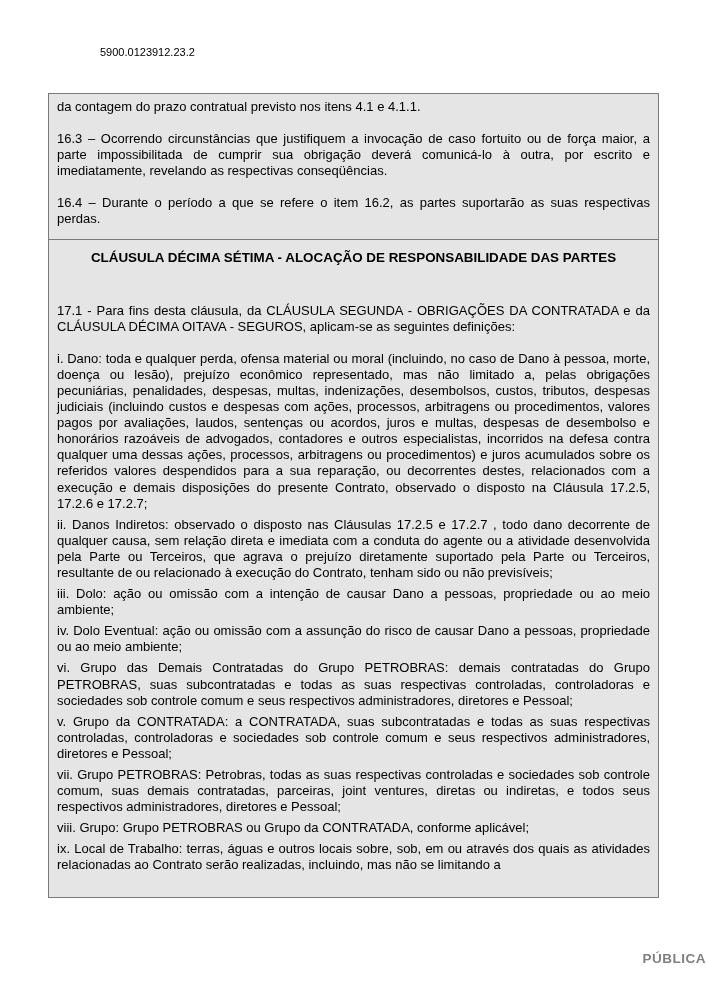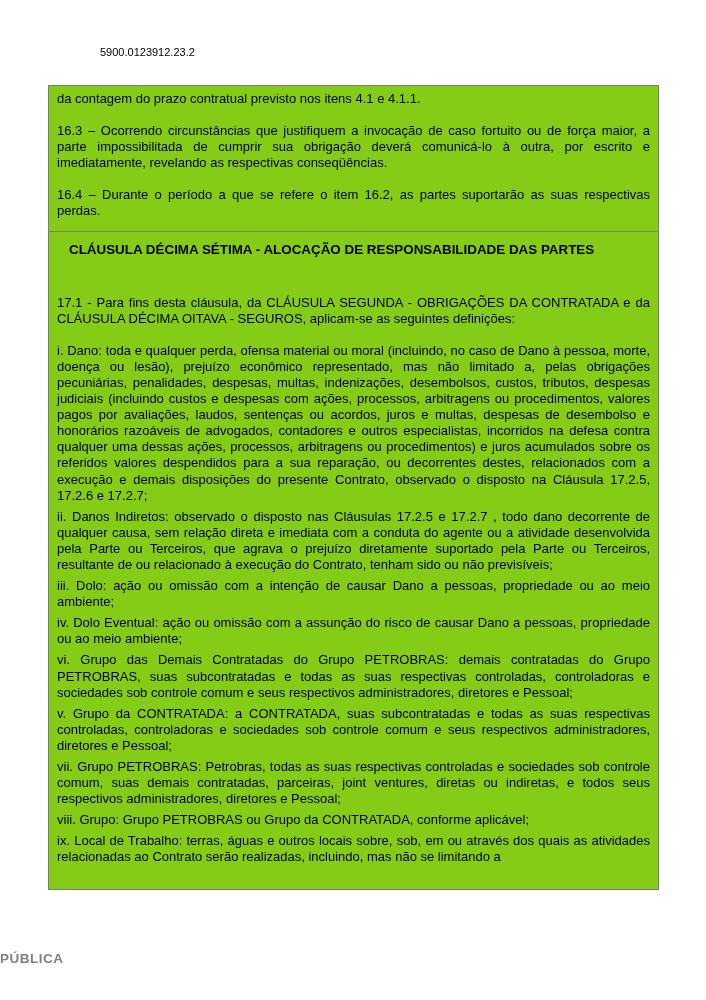--- a/index.html
+++ b/index.html
@@ -19,25 +19,25 @@
     position: absolute;
     left: 100px;
     top: 44px;
     font-size: 11px;
     line-height: 16px;
     white-space: nowrap;
   }
   .doc-box {
     position: absolute;
     left: 48px;
-    top: 85px;
+    top: 93px;
     width: 611px;
     box-sizing: border-box;
     border: 1px solid #7a7a7a;
-    background: #84cc16;
+    background: #e5e5e5;
   }
   .doc-section {
     padding: 5px 8px 10px 8px;
   }
   .doc-section-1 {
     border-bottom: 1px solid #7a7a7a;
     padding-bottom: 11px;
   }
   .doc-section-2 {
     padding-top: 7px;
@@ -49,37 +49,37 @@
     text-align: justify;
     margin: 0 0 16px 0;
   }
   .doc-section-1 .para:last-child {
     margin-bottom: 0;
   }
   .clause-heading {
     font-size: 13.4px;
     font-weight: bold;
     line-height: 17px;
-    margin: 2px 0 37px 12px;
-    text-align: left;
+    margin: 2px 0 37px 0;
+    text-align: center;
   }
   .intro-para {
   }
   .def-para {
     margin-bottom: 5px;
   }
   .doc-section-2 .def-para:last-child {
     margin-bottom: 16px;
   }
   .footer-label {
     position: absolute;
     left: 0;
     top: 951px;
     width: 706px;
-    text-align: left;
+    text-align: right;
     font-size: 13.5px;
     font-weight: bold;
     letter-spacing: 0.5px;
     color: #808080;
   }
 </style>
 </head>
 <body>
 
 <div class="doc-number">5900.0123912.23.2</div>

